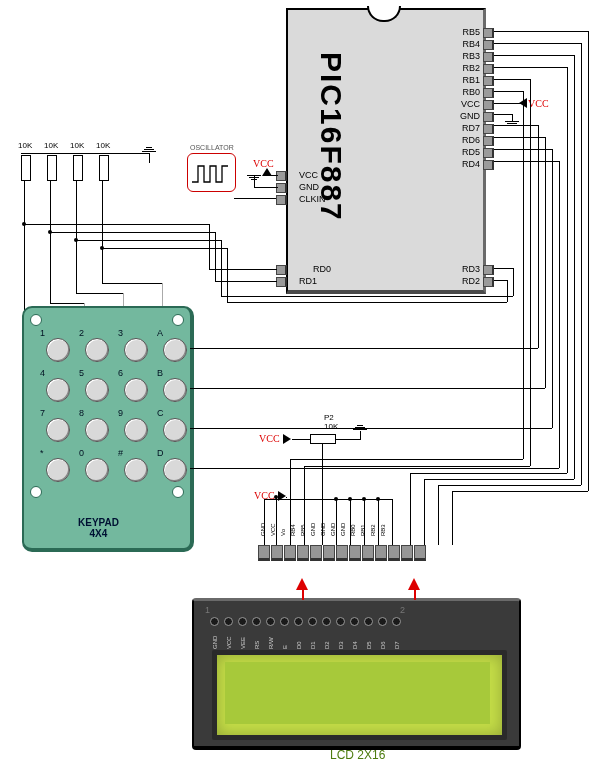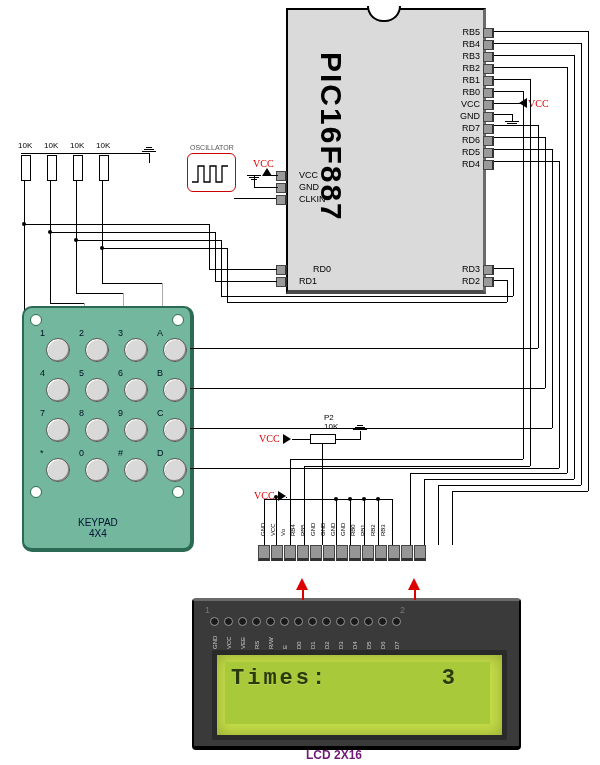--- a/index.html
+++ b/index.html
@@ -22,28 +22,28 @@
   .wire-red { background:#d00; }
   .wire-grey { background:#aaa; }
   
   .resistor { width:8px; height:24px; background:#fff; border:1px solid #000; }
   .res-lbl { font-size:8px; color:#000; }
   .resistor-h { width:24px; height:8px; background:#fff; border:1px solid #000; }
   
   .keypad { left:22px; top:306px; width:166px; height:240px; background:#73b89e; border:2px solid #2b6a55; border-radius:10px; border-right:4px solid #2b6a55; border-bottom:4px solid #2b6a55;}
   .key-btn { position:absolute; width:22px; height:22px; background:#d9d9d9; border:1px solid #555; border-radius:50%; box-shadow:inset -1px -1px 0 #888, 1px 1px 0 #fff inset; }
   .key-lbl { position:absolute; font-size:9px; color:#012; }
-  .keypad-title { left:78px; top:517px; font-size:10px; font-weight:normal; color:#013; }
+  .keypad-title { left:78px; top:517px; font-size:10px; font-weight:bold; color:#013; }
   .kphole { position:absolute; width:10px; height:10px; background:#fff; border:1px solid #2b6a55; border-radius:50%; }
   
   .lcd-frame { left:192px; top:598px; width:325px; height:145px; background:#3a3a3a; border:2px solid #000; border-radius:4px; border-top:3px solid #6a6a6a; border-bottom:4px solid #000;}
   .lcd-screen { left:212px; top:650px; width:285px; height:80px; background:#c4dd47; border:5px solid #2a2a2a; border-radius:2px; box-shadow:inset 0 0 15px rgba(0,0,0,0.25);}
   .lcd-inner{ left:225px; top:662px; width:265px; height:62px; background:#a7c93a; }
   .lcd-row { font-family:"Courier New",monospace; font-size:22px; color:#2a3a0a; letter-spacing:3px; font-weight:bold; white-space:pre; text-shadow:0 1px 0 rgba(255,255,255,0.2);}
-  .lcd-title { left:306px; top:748px; font-size:12px; font-weight:bold; color:#701a75; }
+  .lcd-title { left:330px; top:748px; font-size:12px; font-weight:normal; color:#4d7c0f; }
   .lcd-pinrow { left:210px; top:612px; height:28px; }
   .lcd-pin-lbl { font-size:6px; color:#ccc; transform:rotate(-90deg); display:inline-block; width:10px; }
   .lcd-pin-circle{display:inline-block;width:7px;height:7px;border:1px solid #999;border-radius:50%;background:#1a1a1a;}
   
   .connstrip { left:258px; top:545px; width:202px; height:20px; }
   .connpad { display:inline-block; width:10px; height:12px; background:#969696; border:1px solid #444; border-bottom:3px solid #333; margin-right:1px; vertical-align:top;}
   .conn-lbl { font-size:6px; color:#000; transform:rotate(-90deg); display:inline-block; width:10px; position:relative; top:-4px;}
   
   .red-arrow { width:0;height:0;border-left:6px solid transparent;border-right:6px solid transparent;border-bottom:12px solid #d00; }
   .gnd { width:14px; }
@@ -288,21 +288,20 @@
 
 <div class="abs lcd-frame"></div>
 <div class="abs gray" style="left:205px;top:605px;font-size:9px">1</div>
 <div class="abs gray" style="left:400px;top:605px;font-size:9px">2</div>
 <div class="abs lcd-pinrow">
   <div id="lcdpins"><span class="lcd-pin-circle" style="margin-right: 5px;"></span><span class="lcd-pin-circle" style="margin-right: 5px;"></span><span class="lcd-pin-circle" style="margin-right: 5px;"></span><span class="lcd-pin-circle" style="margin-right: 5px;"></span><span class="lcd-pin-circle" style="margin-right: 5px;"></span><span class="lcd-pin-circle" style="margin-right: 5px;"></span><span class="lcd-pin-circle" style="margin-right: 5px;"></span><span class="lcd-pin-circle" style="margin-right: 5px;"></span><span class="lcd-pin-circle" style="margin-right: 5px;"></span><span class="lcd-pin-circle" style="margin-right: 5px;"></span><span class="lcd-pin-circle" style="margin-right: 5px;"></span><span class="lcd-pin-circle" style="margin-right: 5px;"></span><span class="lcd-pin-circle" style="margin-right: 5px;"></span><span class="lcd-pin-circle" style="margin-right: 5px;"></span></div>
   <div id="lcdpinlbls" style="margin-top:2px"><span class="lcd-pin-lbl" style="margin-right: 4px;">GND</span><span class="lcd-pin-lbl" style="margin-right: 4px;">VCC</span><span class="lcd-pin-lbl" style="margin-right: 4px;">VEE</span><span class="lcd-pin-lbl" style="margin-right: 4px;">RS</span><span class="lcd-pin-lbl" style="margin-right: 4px;">R/W</span><span class="lcd-pin-lbl" style="margin-right: 4px;">E</span><span class="lcd-pin-lbl" style="margin-right: 4px;">D0</span><span class="lcd-pin-lbl" style="margin-right: 4px;">D1</span><span class="lcd-pin-lbl" style="margin-right: 4px;">D2</span><span class="lcd-pin-lbl" style="margin-right: 4px;">D3</span><span class="lcd-pin-lbl" style="margin-right: 4px;">D4</span><span class="lcd-pin-lbl" style="margin-right: 4px;">D5</span><span class="lcd-pin-lbl" style="margin-right: 4px;">D6</span><span class="lcd-pin-lbl" style="margin-right: 4px;">D7</span></div>
 </div>
 <div class="abs lcd-screen"></div>
 <div class="abs lcd-inner">
-  <div class="lcd-row" style="margin:4px 6px 0">Times:       3</div>
 </div>
 <div class="abs lcd-title">LCD 2X16</div>
 
 <div class="abs red-arrow" style="left:296px;top:578px"></div>
 <div class="abs wire-v wire-red" style="left:302px;top:590px;width:2px;height:10px"></div>
 <div class="abs red-arrow" style="left:408px;top:578px"></div>
 <div class="abs wire-v wire-red" style="left:414px;top:590px;width:2px;height:10px"></div>
 
 <div class="abs pin-stub" style="left: 483px; top: 28px;"></div>
     <div class="abs pin-label-r" style="left: 440px; top: 27px;">RB5</div>

